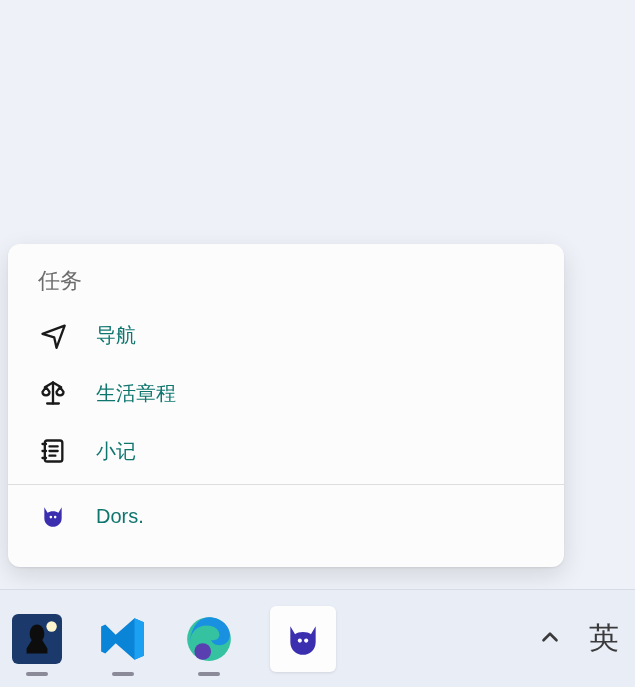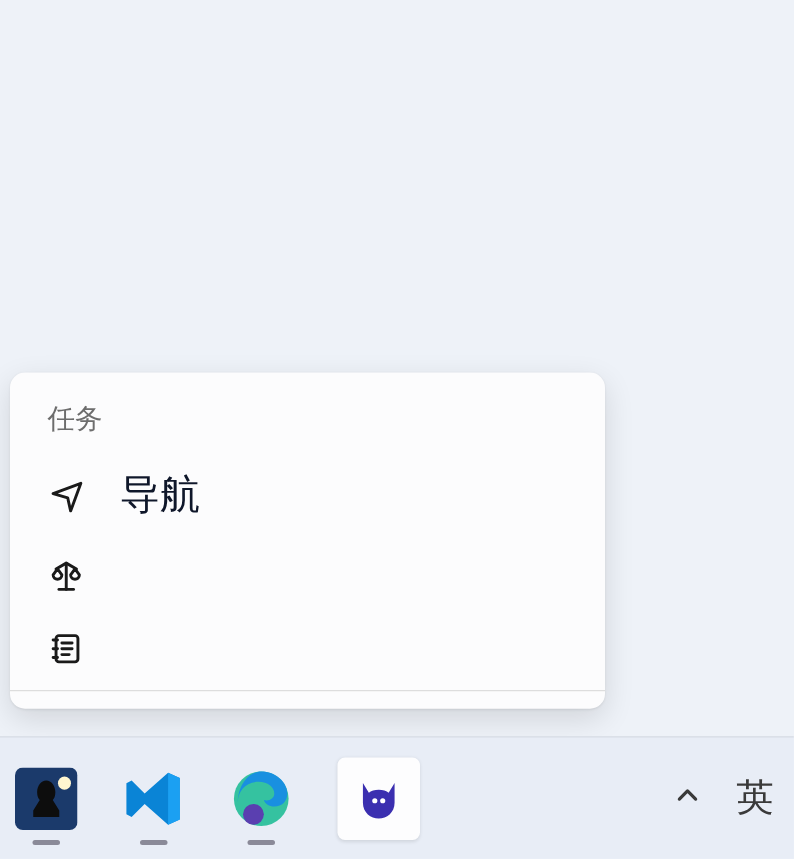--- a/index.html
+++ b/index.html
@@ -8,26 +8,26 @@
       background: #eef2f8;
       width: 635px;
       height: 687px;
       position: relative;
       overflow: hidden;
     }
     .jumplist {
       position: absolute;
       left: 8px;
       bottom: 120px;
-      width: 476px;
+      width: 556px;
       background: #fcfcfd;
       border-radius: 12px;
       box-shadow: 0 8px 24px rgba(0,0,0,0.12), 0 1px 2px rgba(0,0,0,0.08);
       padding-top: 18px;
-      padding-bottom: 12px;
+      padding-bottom: 22px;
     }
     .section-header {
       color: #6d6d6d;
       font-size: 22px;
       padding: 4px 30px 10px;
     }
     .menu-item {
       display: flex;
       align-items: center;
       padding: 14px 30px;
@@ -37,22 +37,22 @@
     .menu-icon {
       width: 30px;
       height: 30px;
       display: flex;
       align-items: center;
       justify-content: center;
       flex-shrink: 0;
     }
     .menu-icon svg { width: 28px; height: 28px; }
     .menu-label {
-      font-size: 32px;
-      color: #0f172a;
+      font-size: 20px;
+      color: #0f766e;
     }
     .separator {
       border: none;
       border-top: 1px solid #ddd;
       margin: 4px 0 2px;
     }
     .taskbar {
       position: absolute;
       left: 0;
       bottom: 0;
@@ -130,36 +130,48 @@
   <div class="menu-item">
     <span class="menu-icon">
       <svg viewBox="0 0 24 24" fill="none" stroke="#1a1a1a" stroke-width="2" stroke-linecap="round" stroke-linejoin="round">
           <path d="M12 3v18"></path>
           <path d="M7 21h10"></path>
           <path d="M5 7l7-4 7 4"></path>
           <path d="M3 11c0 2 1.5 3 3 3s3-1 3-3l-3-4-3 4z"></path>
           <path d="M15 11c0 2 1.5 3 3 3s3-1 3-3l-3-4-3 4z"></path>
         </svg>
     </span>
+    <span class="menu-label">生活章程</span>
   </div>
 
   <div class="menu-item">
     <span class="menu-icon">
       <svg viewBox="0 0 24 24" fill="none" stroke="#1a1a1a" stroke-width="2" stroke-linecap="round" stroke-linejoin="round">
           <rect x="5" y="3" width="15" height="18" rx="2"></rect>
           <path d="M9 8h7M9 12h7M9 16h5"></path>
           <path d="M3 6h3M3 12h3M3 18h3"></path>
         </svg>
     </span>
+    <span class="menu-label">小记</span>
   </div>
 
 
 
   <hr class="separator">
 
+  <div class="menu-item">
+    <span class="menu-icon cat-small">
+      <svg viewBox="0 0 24 24" fill="#3b2fb0">
+          <path d="M4 4l3 5c1-1 3-1.5 5-1.5s4 .5 5 1.5l3-5v10c0 5-4 8-8 8s-8-3-8-8V4z"></path>
+          <circle cx="10" cy="13" r="1.2" fill="#fff"></circle>
+          <circle cx="14" cy="13" r="1.2" fill="#fff"></circle>
+        </svg>
+    </span>
+    <span class="menu-label">Dors.</span>
+  </div>
 
 </div>
 
 <div class="taskbar">
   <div class="taskbar-apps">
 
     <div class="taskbar-app">
       <svg viewBox="0 0 48 48" width="50" height="50">
           <rect width="48" height="48" rx="6" fill="#1b3a6b"></rect>
           <path d="M24 10c-4 0-7 4-7 9 0 3 1 5 2 6l-5 8v5h20v-5l-5-8c1-1 2-3 2-6 0-5-3-9-7-9z" fill="#0d0d0d"></path>

